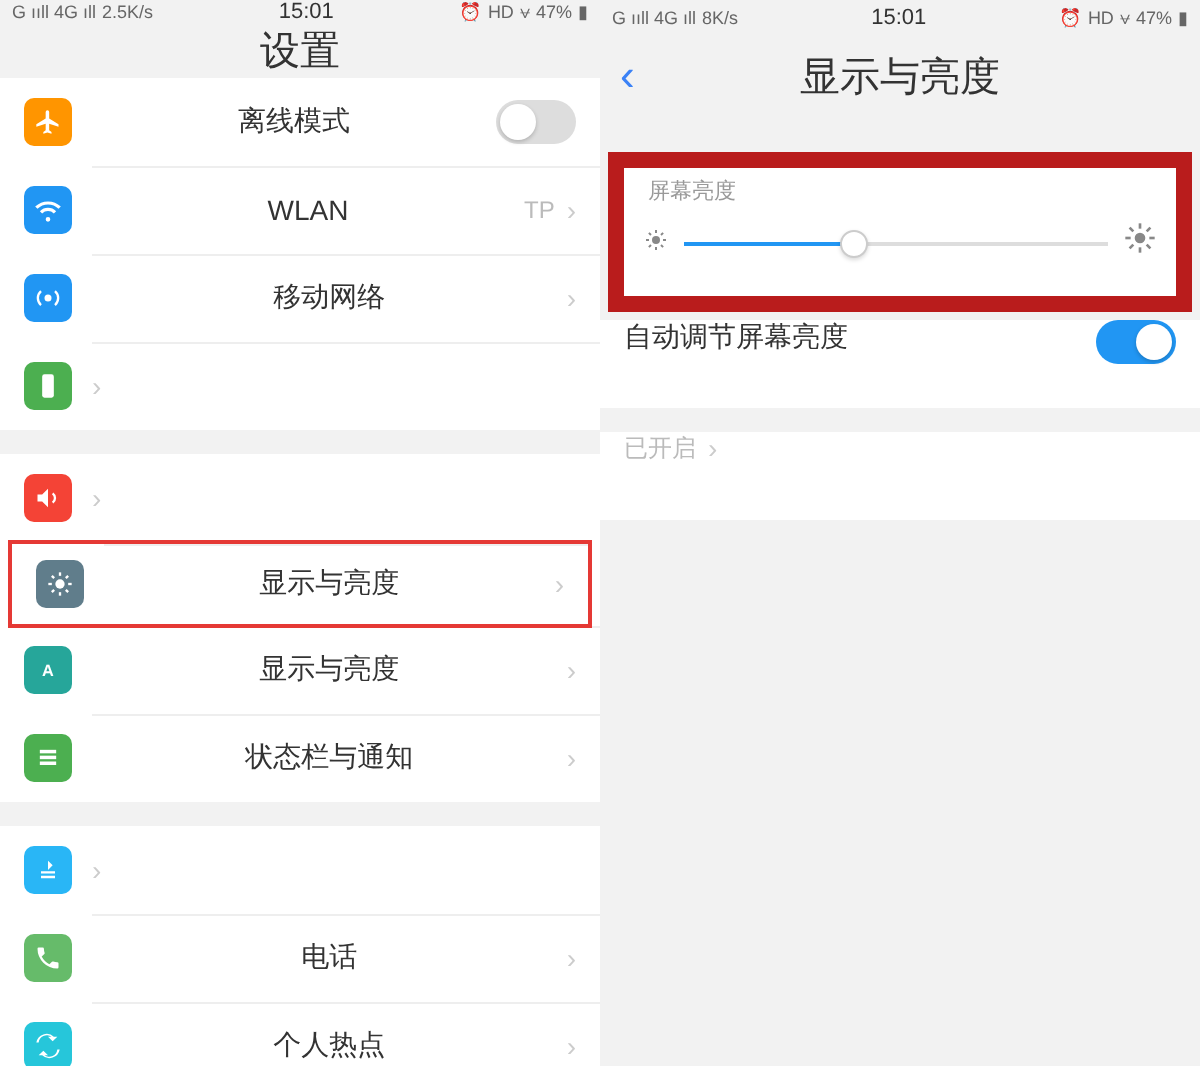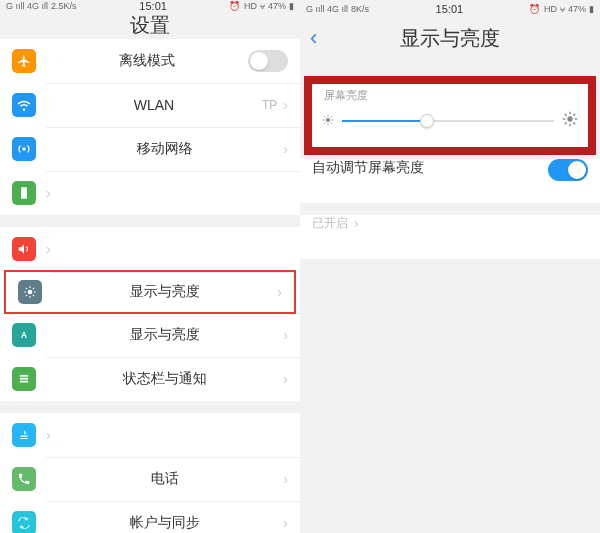--- a/index.html
+++ b/index.html
@@ -259,21 +259,21 @@
           </div>
           <span class="row-label">电话</span>
           <span class="chevron">›</span>
         </div>
         <div class="row">
           <div class="row-icon" style="background: rgb(38, 198, 218);">
             <svg viewBox="0 0 24 24">
               <path d="M17 4h3l-4 4-4-4h3a7 7 0 0 0-11 5H2a9 9 0 0 1 15-5zm-10 16H4l4-4 4 4H9a7 7 0 0 0 11-5h2a9 9 0 0 1-15 5z"></path>
             </svg>
           </div>
-          <span class="row-label">帐户与同步</span>
+          <span class="row-label">个人热点</span>
           <span class="chevron">›</span>
         </div>
       </div>
     </div>
 </div>
 
 <div class="phone">
   <div class="status-bar">
     <div class="status-left">
       <span>G ııll 4G ıll</span>

